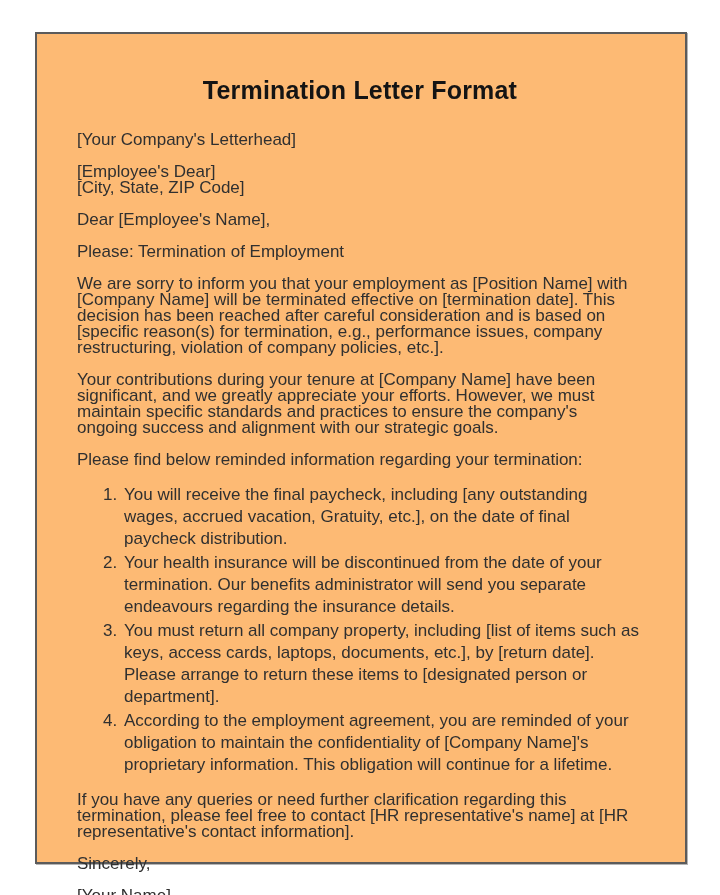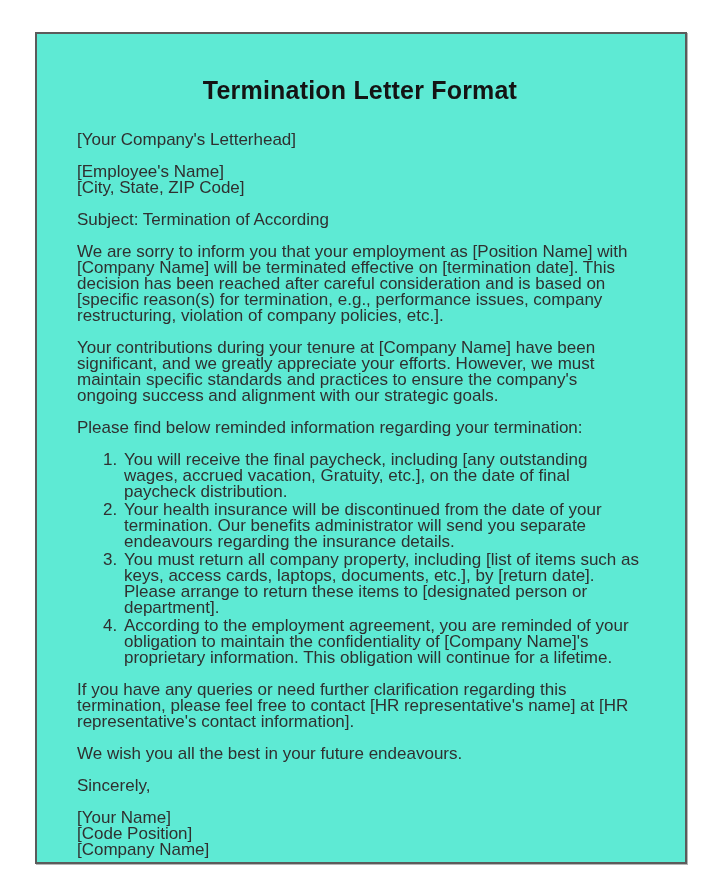--- a/index.html
+++ b/index.html
@@ -20,21 +20,21 @@
   }
 
   .letter-frame {
     position: absolute;
     left: 35px;
     top: 32px;
     width: 652px;
     height: 832px;
     border: 2px solid #5b5b5b;
     box-shadow: 1px 1px 0 rgba(90,90,90,0.45);
-    background: #5eead4;
+    background: #fdba74;
     padding: 40px 42px 0 40px;
   }
 
   .letter-title {
     text-align: center;
     font-size: 25px;
     font-weight: bold;
     color: #141414;
     letter-spacing: 0.2px;
     line-height: 1.15;
@@ -55,62 +55,62 @@
   .line-block div {
     line-height: 16px;
   }
 
   ol.term-list {
     margin: 16px 0 16px 0;
     padding-left: 45px;
   }
 
   ol.term-list li {
-    line-height: 16px;
+    line-height: 22px;
     margin-bottom: 2px;
     padding-left: 2px;
   }
 </style>
 </head>
 <body>
 
 <div class="page">
   <div class="letter-frame">
 
     <h1 class="letter-title">Termination Letter Format</h1>
 
     <div class="letter-body">
 
       <p class="para">[Your Company's Letterhead]</p>
 
 
       <div class="para line-block">
-        <div>[Employee's Name]</div>
+        <div>[Employee's Dear]</div>
         <div>[City, State, ZIP Code]</div>
       </div>
 
+      <p class="para">Dear [Employee's Name],</p>
 
-      <p class="para">Subject: Termination of According</p>
+      <p class="para">Please: Termination of Employment</p>
 
       <p class="para">We are sorry to inform you that your employment as [Position Name] with [Company Name] will be terminated effective on [termination date]. This decision has been reached after careful consideration and is based on [specific reason(s) for termination, e.g., performance issues, company restructuring, violation of company policies, etc.].</p>
 
       <p class="para">Your contributions during your tenure at [Company Name] have been significant, and we greatly appreciate your efforts. However, we must maintain specific standards and practices to ensure the company's ongoing success and alignment with our strategic goals.</p>
 
       <p class="para">Please find below reminded information regarding your termination:</p>
 
       <ol class="term-list">
         <li>You will receive the final paycheck, including [any outstanding wages, accrued vacation, Gratuity, etc.], on the date of final paycheck distribution.</li>
         <li>Your health insurance will be discontinued from the date of your termination. Our benefits administrator will send you separate endeavours regarding the insurance details.</li>
         <li>You must return all company property, including [list of items such as keys, access cards, laptops, documents, etc.], by [return date]. Please arrange to return these items to [designated person or department].</li>
         <li>According to the employment agreement, you are reminded of your obligation to maintain the confidentiality of [Company Name]'s proprietary information. This obligation will continue for a lifetime.</li>
       </ol>
 
       <p class="para">If you have any queries or need further clarification regarding this termination, please feel free to contact [HR representative's name] at [HR representative's contact information].</p>
 
-      <p class="para">We wish you all the best in your future endeavours.</p>
 
       <p class="para">Sincerely,</p>
 
       <div class="para line-block">
         <div>[Your Name]</div>
         <div>[Code Position]</div>
         <div>[Company Name]</div>
       </div>
 
     </div>

